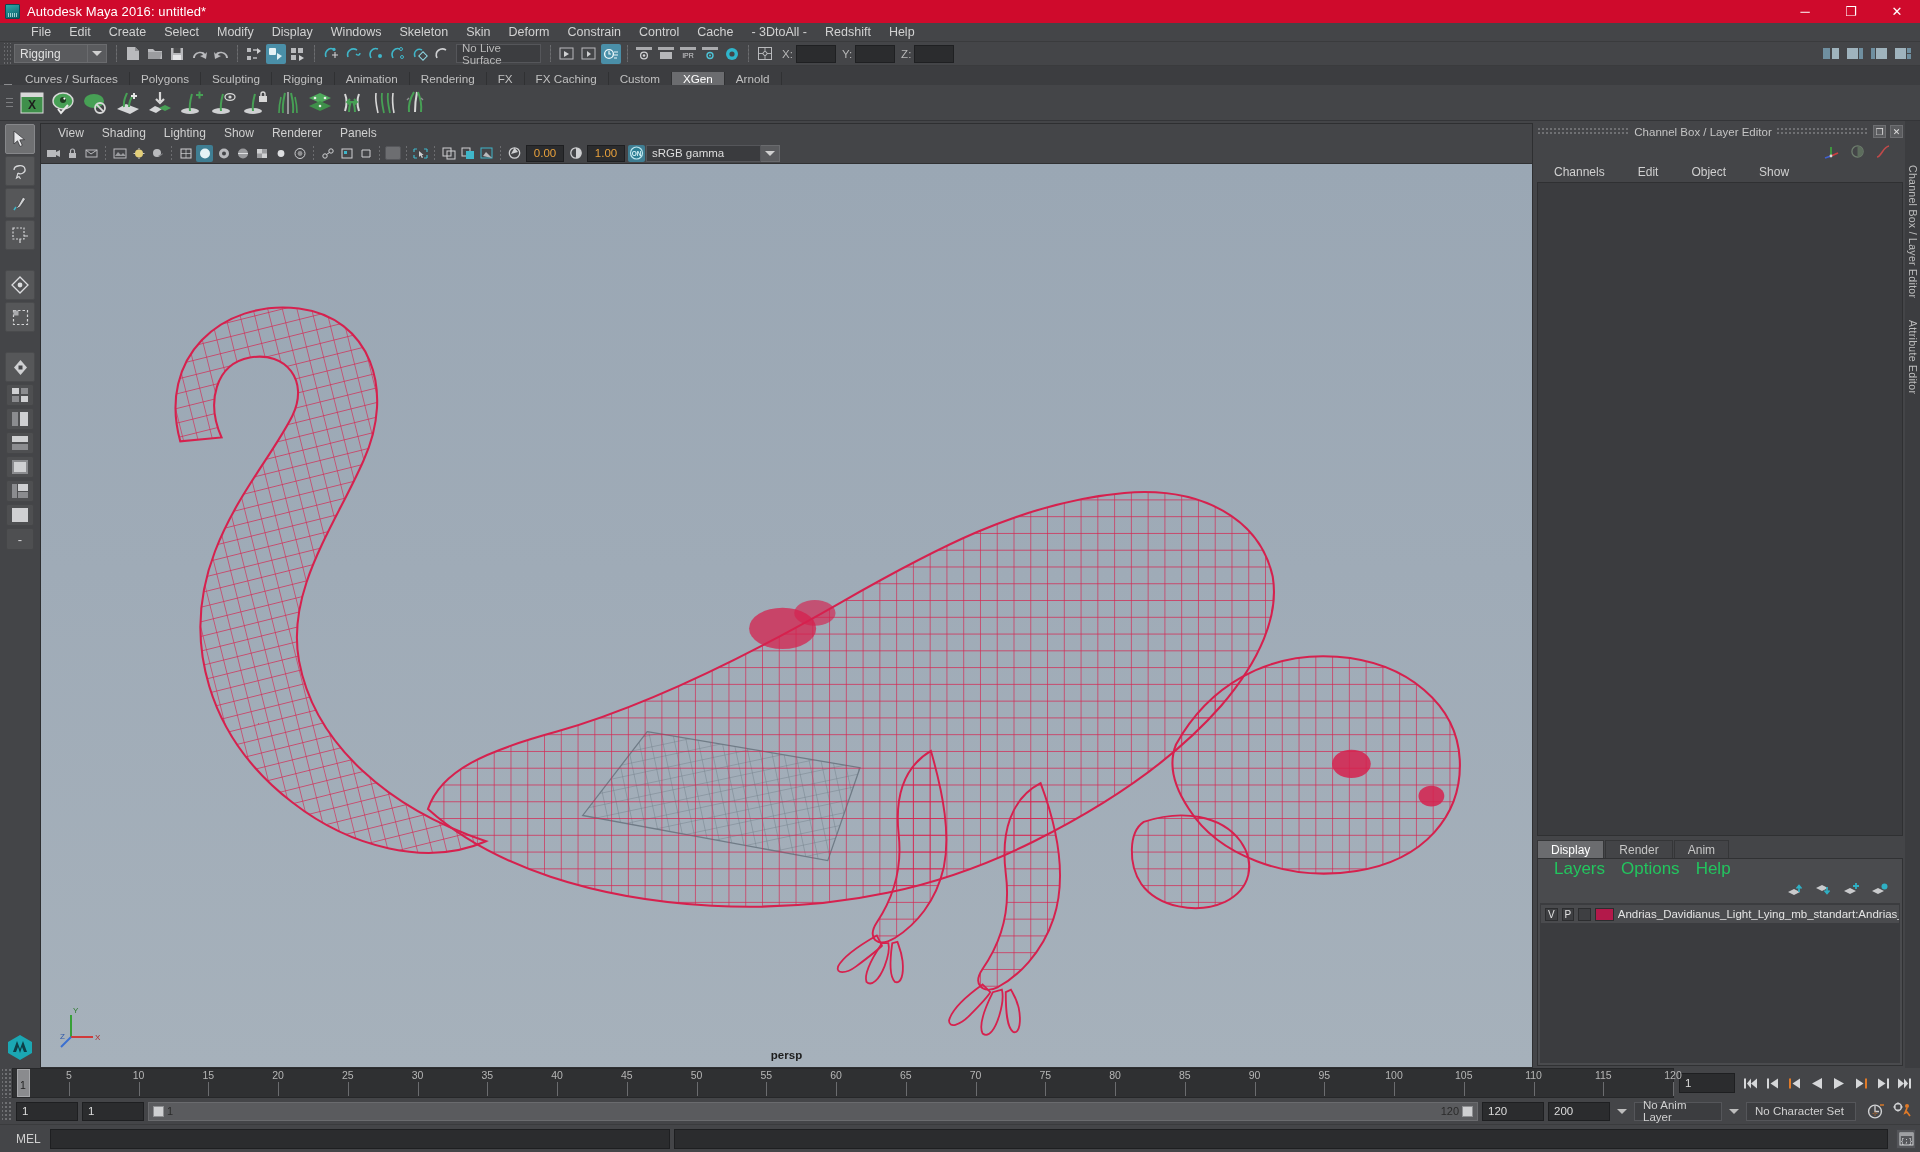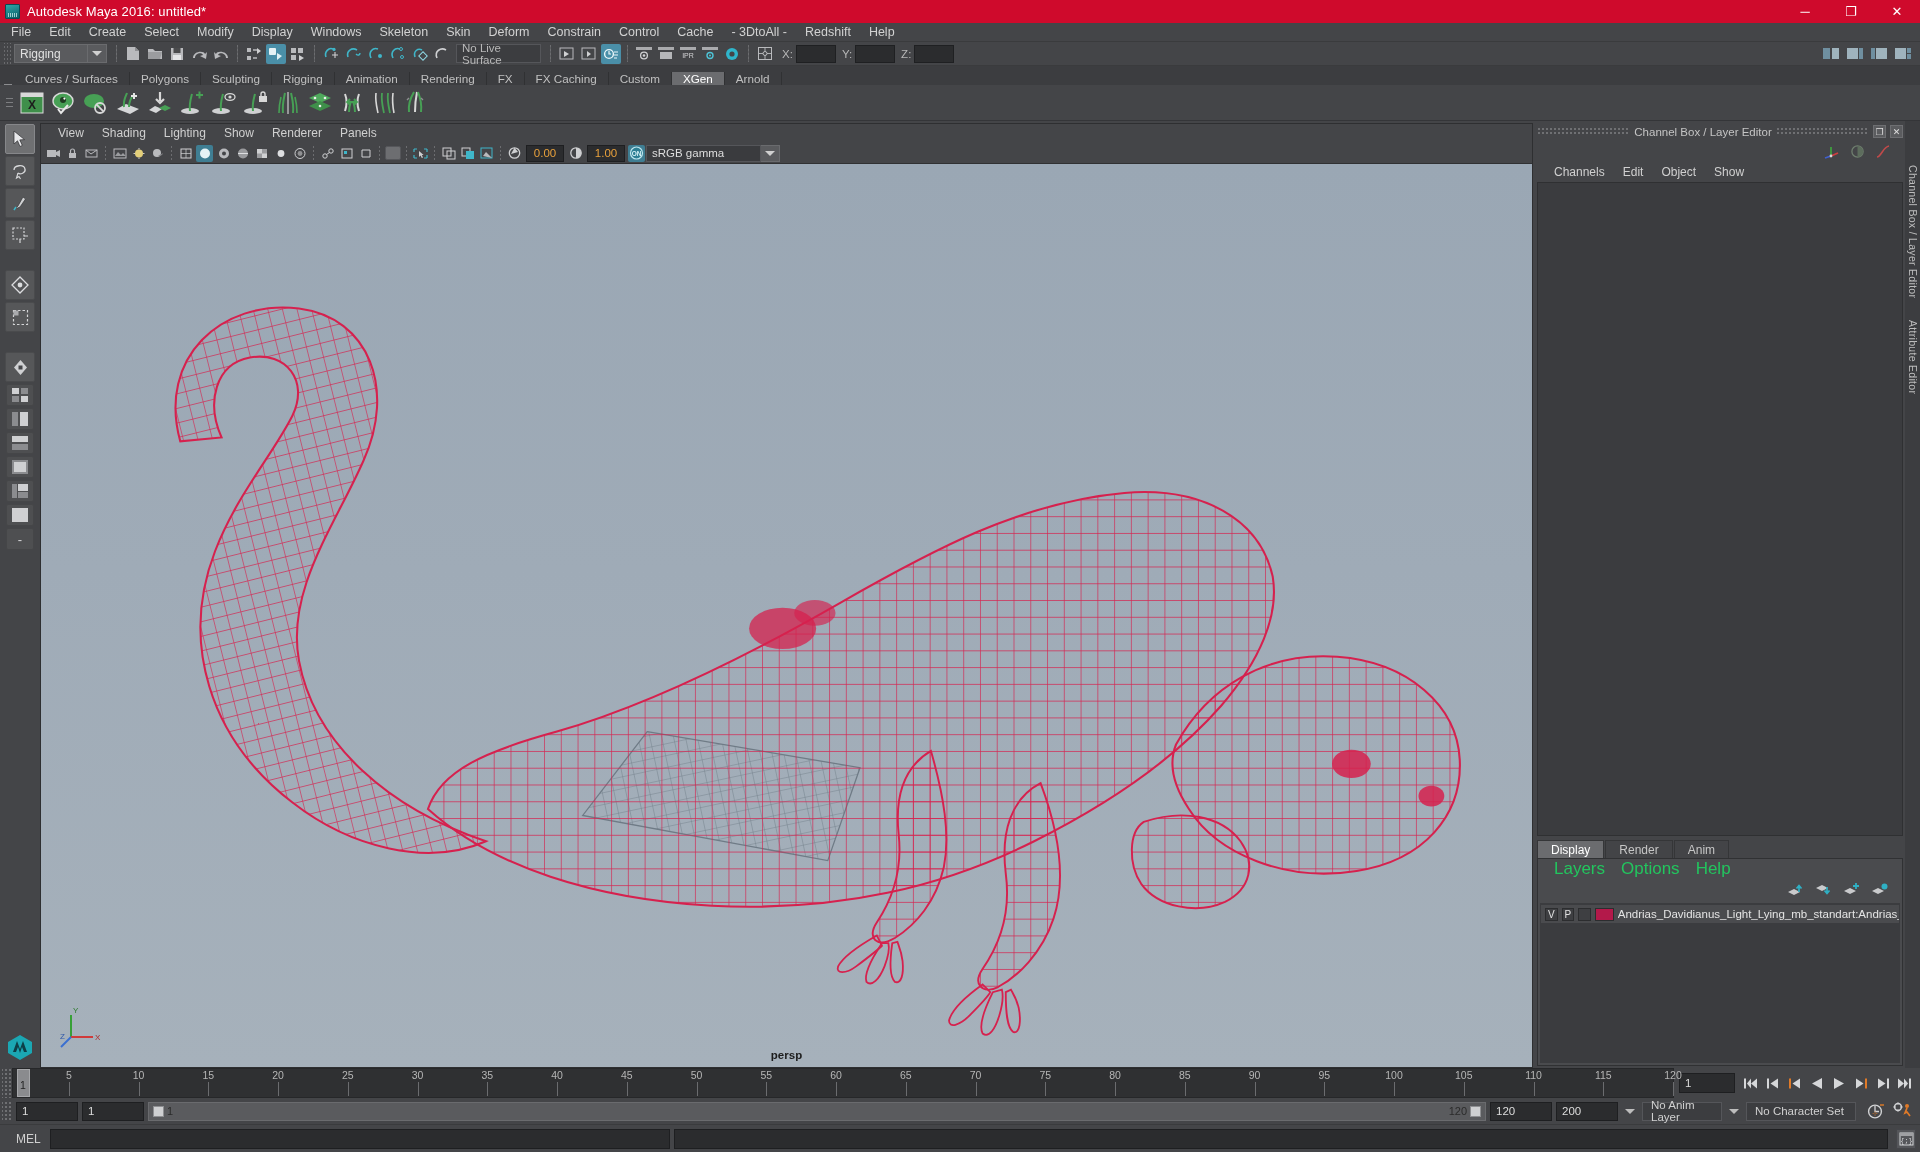--- a/index.html
+++ b/index.html
@@ -30,21 +30,21 @@
     opacity:.8;
   }
   .titlebar .title { font-size:13px; color:#ffffff; letter-spacing:.1px; }
   .winbtns { position:absolute; right:0; top:0; height:23px; display:flex; }
   .winbtn { width:46px; height:23px; display:flex; align-items:center; justify-content:center;
             color:#fff; font-size:13px; line-height:1; }
 
   
   .menubar {
     height:19px; flex:0 0 19px; background:#444548; display:flex; align-items:center;
-    padding-left:2px; border-bottom:1px solid #3a3b3d;
+    padding-left:22px; border-bottom:1px solid #3a3b3d;
   }
   .menubar .mi { padding:0 9px; height:19px; line-height:19px; font-size:12.5px; color:#d2d2d2; cursor:default; }
 
   
   .statusline {
     height:24px; flex:0 0 24px; background:#444548; display:flex; align-items:center;
     padding-left:2px; gap:0px; border-bottom:1px solid #3a3b3d;
   }
   .gripper { width:9px; height:22px; margin-right:3px;
     background-image:radial-gradient(#6f7074 40%, transparent 41%);
@@ -133,21 +133,21 @@
   .rightpanel { width:370px; flex:0 0 370px; display:flex; flex-direction:column; background:#444548;
                 padding-top:2px;}
   .cb-titlebar{ height:17px; display:flex;align-items:center; gap:4px; padding:0 2px;}
   .dotfill{ flex:1 1 auto; height:9px;
     background-image:radial-gradient(#6f7073 35%, transparent 36%);
     background-size:4px 4px;}
   .cb-title{ font-size:11.5px; color:#c4c4c4; white-space:nowrap; }
   .cb-wbtn{ width:13px;height:13px;background:#5b5c5f;border:1px solid #6e6f72;display:flex;
             align-items:center;justify-content:center;font-size:9px;color:#e0e0e0;}
   .cb-icons{ height:22px; display:flex;align-items:center;justify-content:flex-end;gap:10px;padding-right:14px;}
-  .cb-menubar{ height:20px; display:flex;align-items:center; padding-left:10px;}
+  .cb-menubar{ height:20px; display:flex;align-items:center; padding-left:10px;gap:15px;}
   .cb-menubar .cm{ padding:0 9px; font-size:12px;color:#d0d0d0;height:20px;line-height:20px;}
   .cb-body{ flex:1 1 auto; background:#3b3c3f; border:1px solid #2f3032; margin:0 2px; min-height:0;}
 
   .layer-editor{ flex:0 0 auto; display:flex; flex-direction:column; margin:4px 2px 2px 2px;}
   .le-tabs{ height:18px; display:flex; align-items:stretch;}
   .le-tab{ padding:0 13px; display:flex;align-items:center;font-size:12px;color:#c6c6c6;
            background:#434447; border:1px solid #353638; border-bottom:none; margin-right:1px;}
   .le-tab.active{ background:#6b6c6f; color:#fff;}
   .le-box{ border:1px solid #303133; background:#4a4b4e; display:flex;flex-direction:column;}
   .le-menubar{ height:20px; display:flex;align-items:center;padding-left:8px;}
@@ -1200,21 +1200,21 @@
       <div class="rangebar">
         <div class="rb-handle" style="margin-left:4px;"></div>
         <div class="rb-lbl">1</div>
         <div style="flex:1 1 auto;"></div>
         <div class="rb-lbl">120</div>
         <div class="rb-handle" style="margin-right:4px;"></div>
       </div>
       <div class="rg-in" style="width:62px;">120</div>
       <div class="rg-in" style="width:62px;">200</div>
       <div class="dd-tri"></div>
-      <div class="anim-dd" style="width:80px;">No Anim Layer</div>
+      <div class="anim-dd" style="width:88px;">No Anim Layer</div>
       <div class="dd-tri"></div>
       <div class="anim-dd" style="width:110px;">No Character Set</div>
       <div style="width:22px;height:20px;display:flex;align-items:center;justify-content:center;margin-left:4px;">
         <svg width="19" height="17" viewBox="0 0 19 17">
             <circle cx="9" cy="8.5" r="6.4" fill="none" stroke="#d1d2d4" stroke-width="1.4"></circle>
             <path d="M9 3 v5.5 h4" stroke="#d1d2d4" stroke-width="1.3" fill="none"></path>
             <path d="M14 2 l4 0" stroke="#e07a28" stroke-width="1.4"></path>
             <text x="9" y="12" font-size="6" fill="#e07a28" text-anchor="middle" font-family="Liberation Sans">-|-</text>
           </svg>
         </div>

